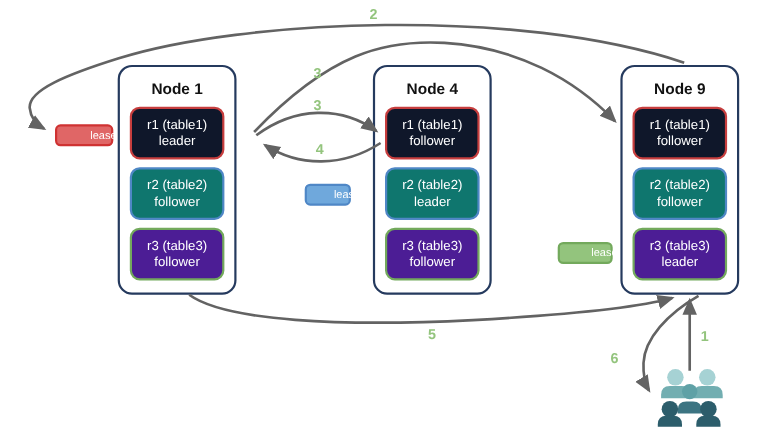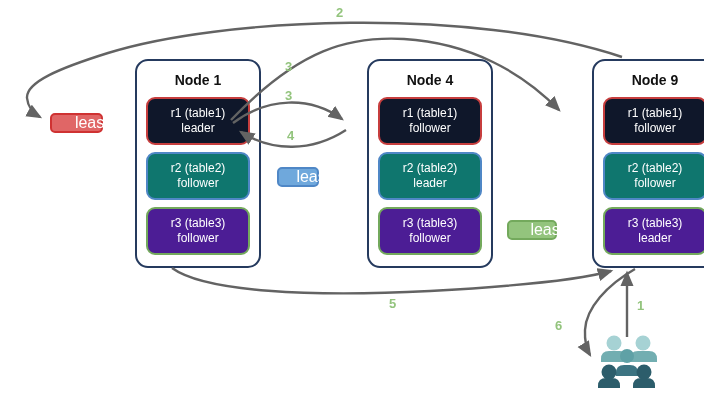--- a/index.html
+++ b/index.html
@@ -2,40 +2,40 @@
 <html><head>
 <meta charset="utf-8">
 <style>
   html,body{margin:0;padding:0;background:#fff;}
   .canvas{
     position:relative;width:704px;height:405px;background:#ffffff;
     font-family:"Liberation Sans",sans-serif;overflow:hidden;
   }
   
   .node{
-    position:absolute;top:59px;width:126px;height:209px;
+    position:absolute;top:59px;width:108px;height:209px;
     background:#ffffff;border:2px solid #253a5e;border-radius:13px;
-    box-sizing:border-box;z-index:2;margin-left:28px;
+    box-sizing:border-box;z-index:2;
   }
   .node-title{
     text-align:center;font-size:14px;font-weight:bold;color:#111;
     margin-top:11px;margin-bottom:9px;
   }
   .replica{
     margin:0 9px 7px 9px;height:48px;border-radius:9px;border:2px solid;
     box-sizing:border-box;display:flex;flex-direction:column;align-items:center;
     justify-content:center;color:#fff;font-size:12px;line-height:15px;text-align:center;
   }
   .replica.red{background:#0f172a;border-color:#c73e3e;}
   .replica.blue{background:#0f766e;border-color:#4f87c6;}
   .replica.green{background:#4c1d95;border-color:#73a95c;}
   
   .lease{
     position:absolute;height:20px;border-radius:5px;border:2px solid;
-    box-sizing:border-box;color:#fff;font-size:16px;display:flex;
+    box-sizing:border-box;color:#fff;font-size:10px;display:flex;
     align-items:center;justify-content:center;z-index:4;padding-left:35px;
   }
   .lease-red{left:50px;top:113px;width:53px;background:#e06666;border-color:#cf3232;}
   .lease-blue{left:277px;top:167px;width:42px;background:#6fa8dc;border-color:#4f87c6;}
   .lease-green{left:507px;top:220px;width:50px;background:#93c47d;border-color:#73a95c;}
   
   .step{
     position:absolute;color:#93c47d;font-size:13px;font-weight:bold;z-index:5;
   }
   

